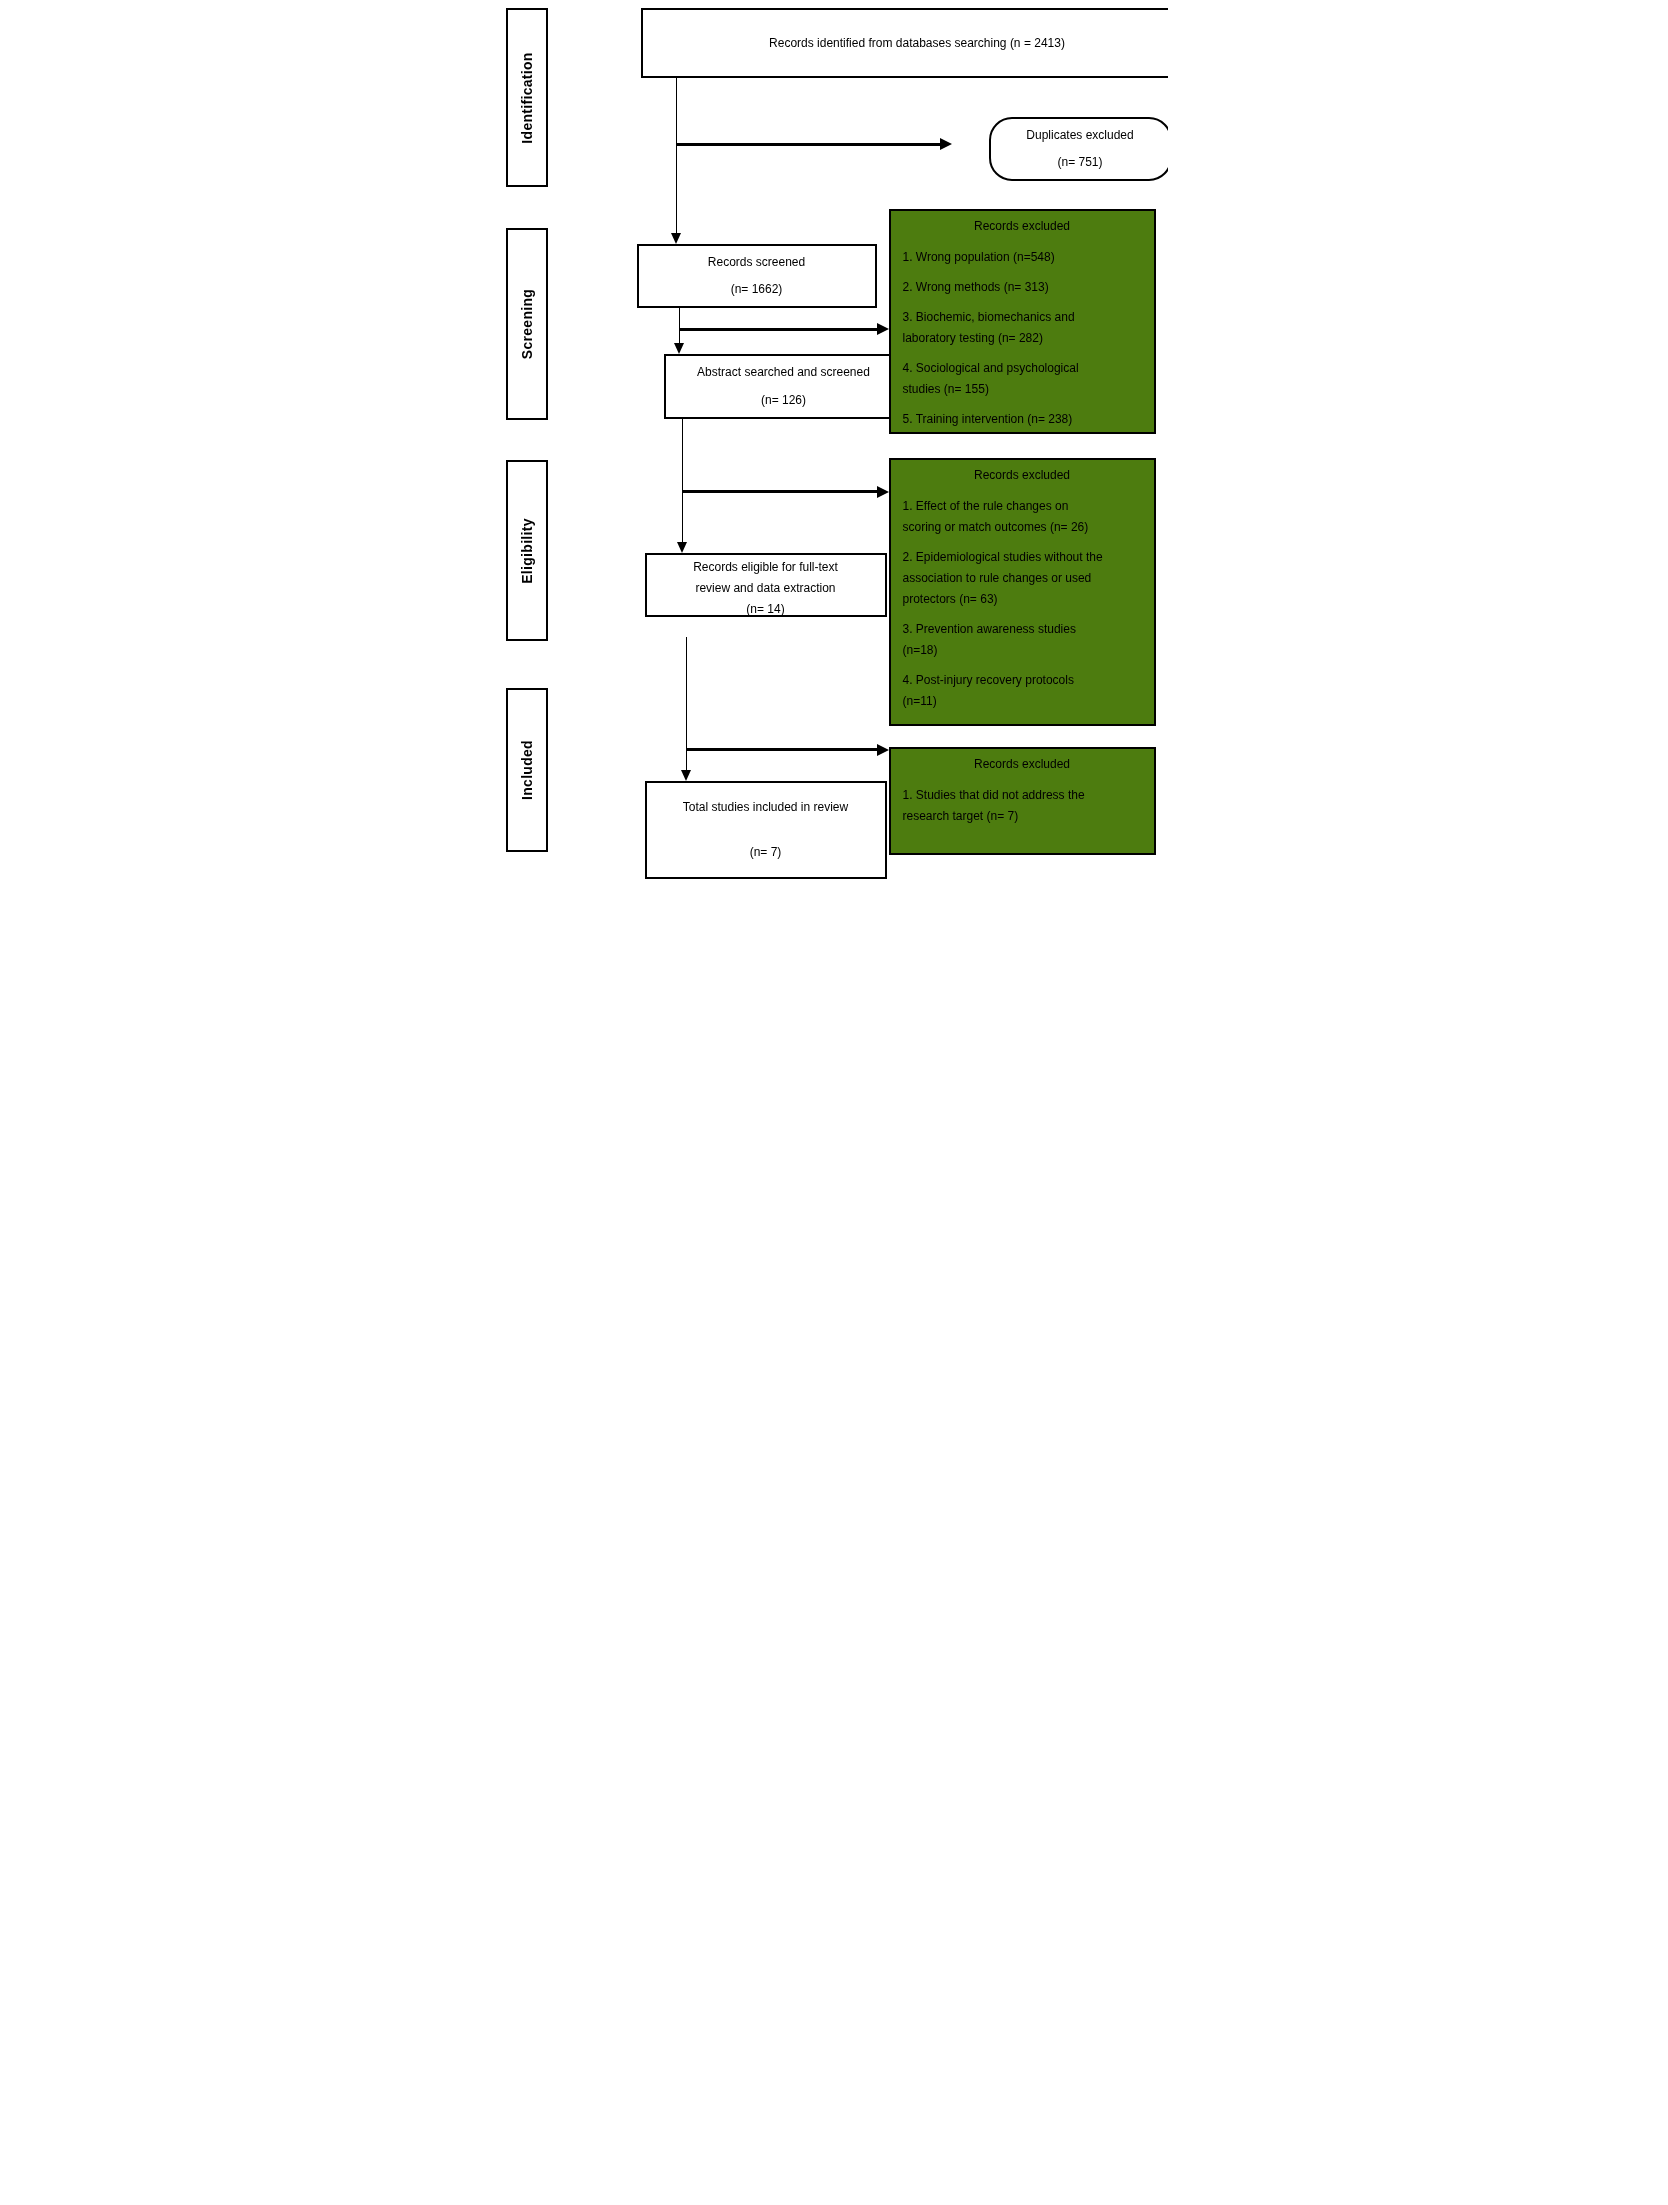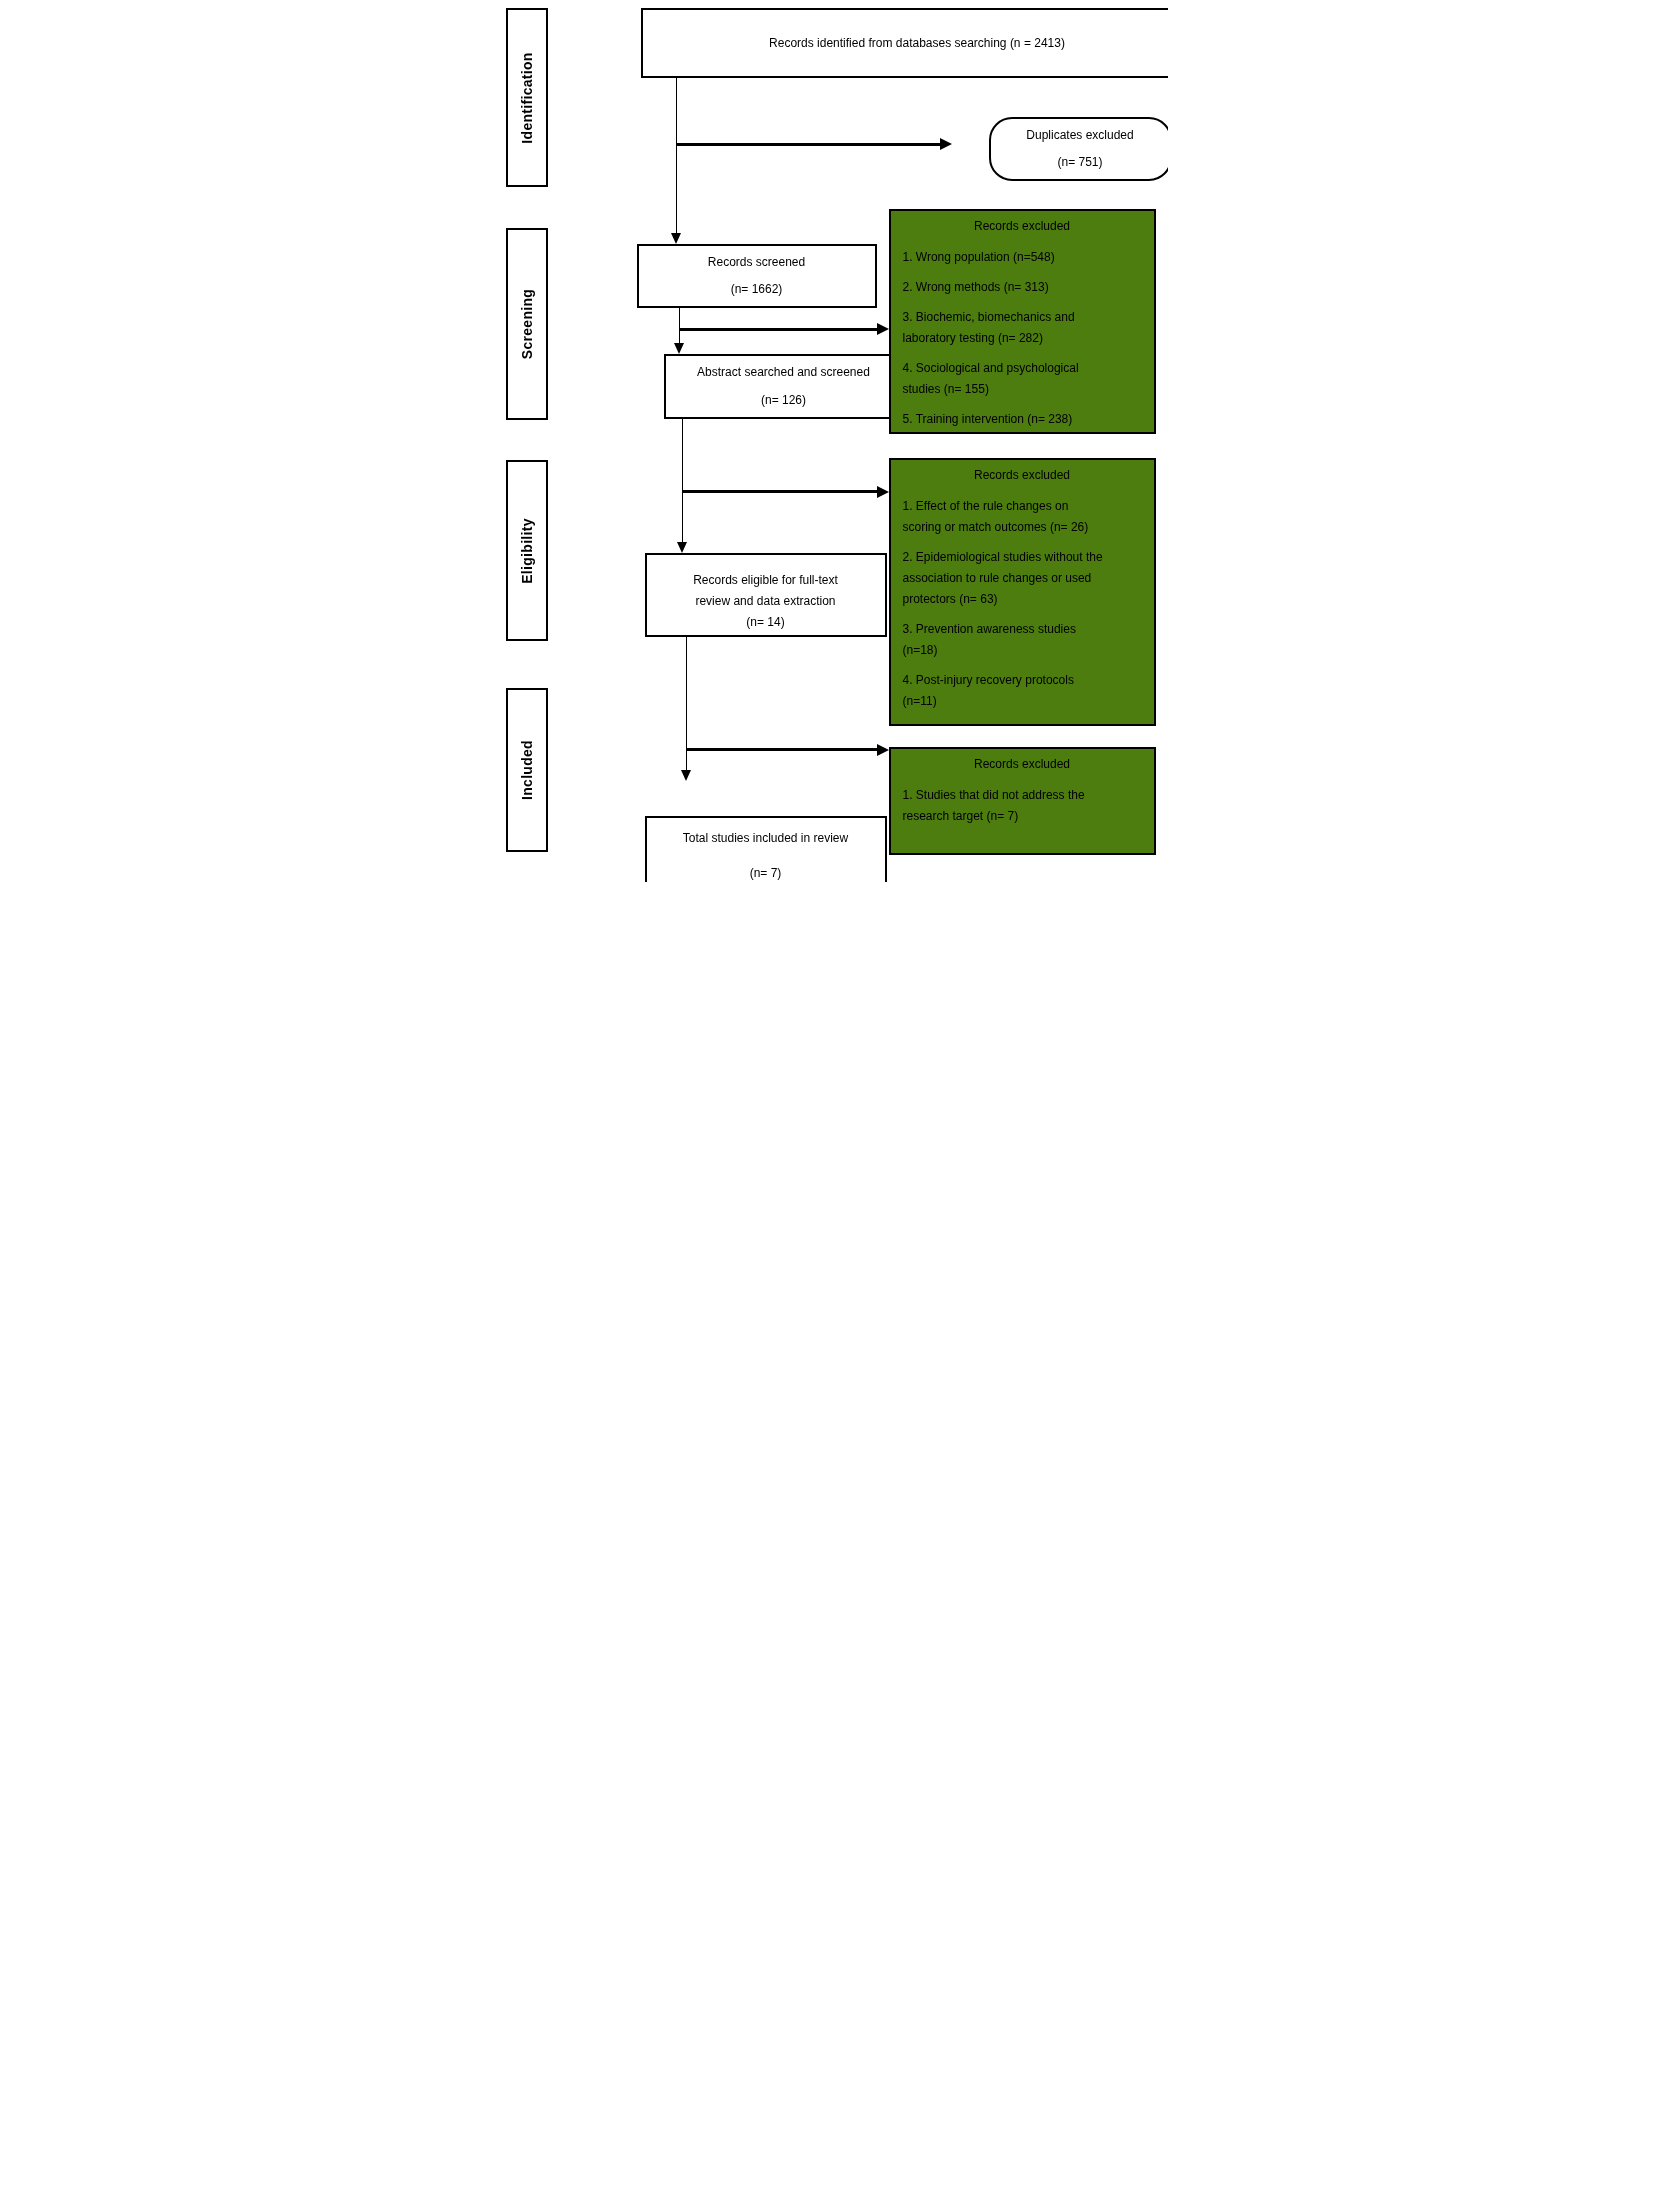--- a/index.html
+++ b/index.html
@@ -121,27 +121,27 @@
   <div class="box" style="left:99px; top:244px; width:240px; height:64px;">
     <div class="line1">Records screened</div>
     <div class="line2">(n= 1662)</div>
   </div>
 
   <div class="box" style="left:126px; top:354px; width:240px; height:65px;">
     <div class="line1">Abstract searched and screened</div>
     <div class="line2">(n= 126)</div>
   </div>
 
-  <div class="box" style="left:107px; top:553px; width:242px; height:84px;justify-content:flex-end;">
+  <div class="box" style="left:107px; top:553px; width:242px; height:64px;">
     <div class="line1">Records eligible for full-text
 review and data extraction</div>
     <div class="line2">(n= 14)</div>
   </div>
 
-  <div class="box" style="left:107px; top:816px; width:242px; height:80px;">
+  <div class="box" style="left:107px; top:781px; width:242px; height:98px;">
     <div class="line1">Total studies included in review</div>
     <div class="line2">(n= 7)</div>
   </div>
 
   <div class="excl" style="left:388px; top:209px; width:267px; height:225px;">
     <div class="excl-title">Records excluded</div>
     <div class="excl-item">1. Wrong population (n=548)</div>
     <div class="excl-item">2. Wrong methods (n= 313)</div>
     <div class="excl-item">3. Biochemic, biomechanics and
 laboratory testing (n= 282)</div>

